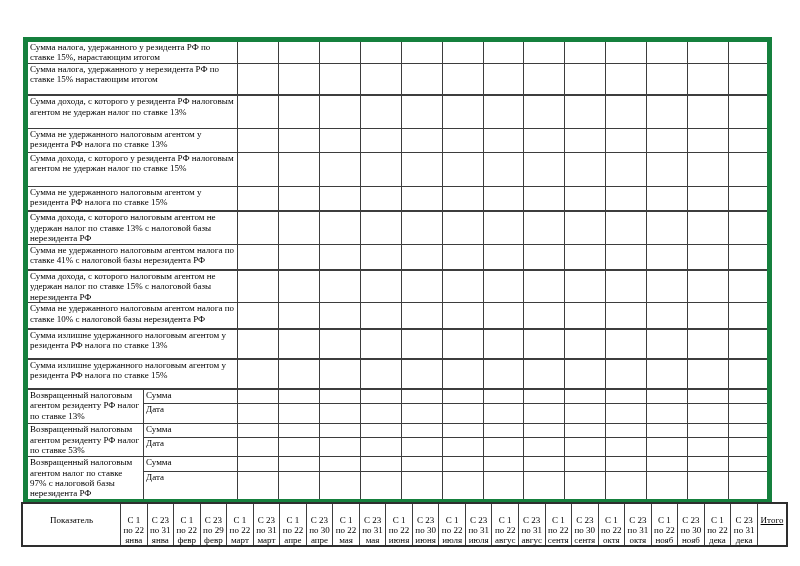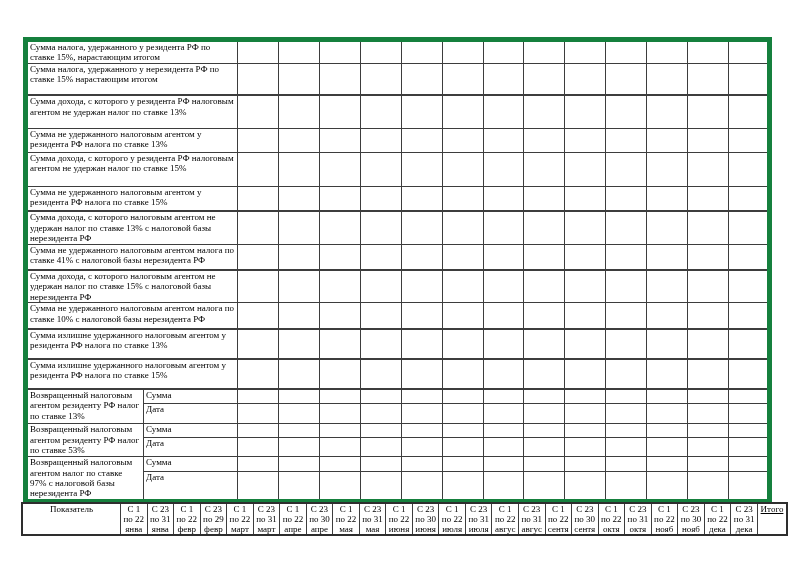--- a/index.html
+++ b/index.html
@@ -27,21 +27,21 @@
 
   
   #bottom-table{
     position:absolute;left:21px;top:502px;width:767px;
     border:2px solid #2e2e2e;
   }
   #bottom-table td{
     border:1px solid #3d3d3d;
     font-size:9px;line-height:9.8px;
     vertical-align:top;text-align:center;
-    padding:1px 0 0 0;overflow:hidden;
+    padding:12px 0 0 0;overflow:hidden;
   }
   #bottom-table td.ind{width:97px;}
   #bottom-table td.total{width:28px;text-decoration:underline;}
 </style>
 </head>
 <body>
 
 <div class="page">
 
   <table id="top-table">

